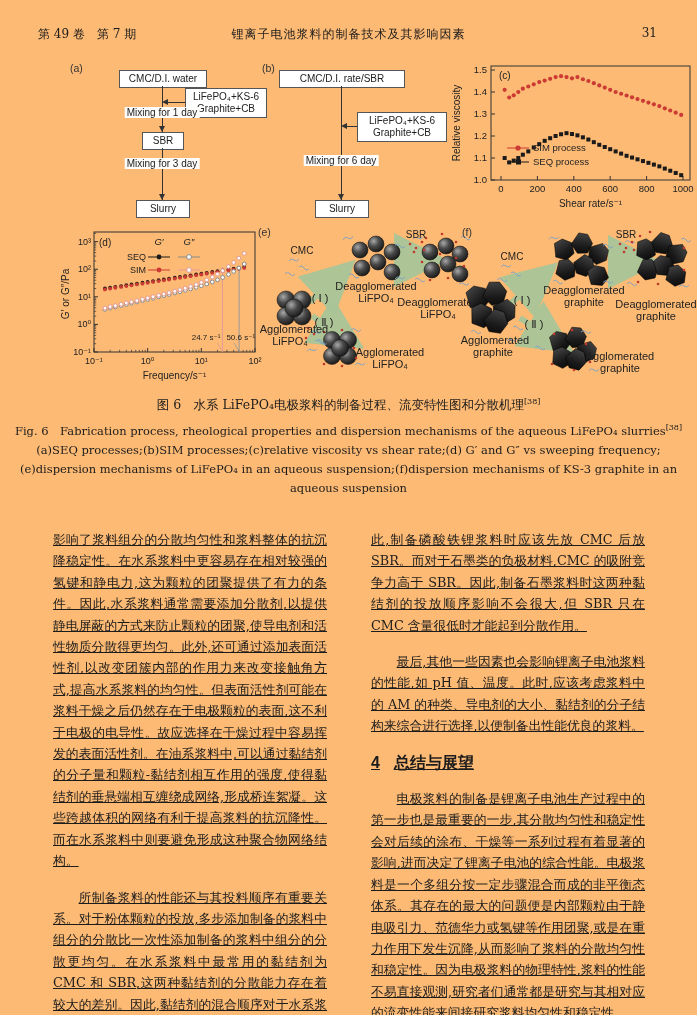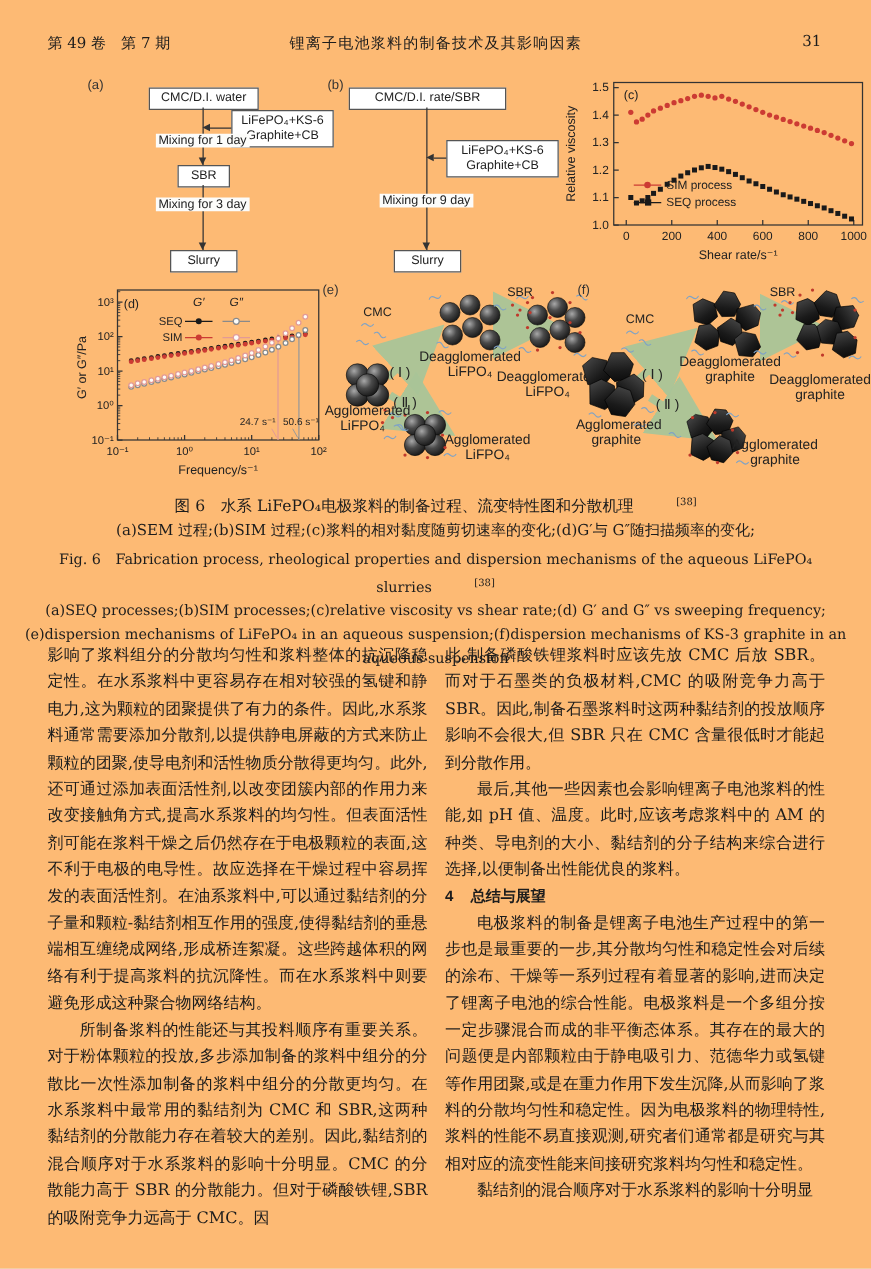--- a/index.html
+++ b/index.html
@@ -23,27 +23,27 @@
   .diag{position:absolute;}
   .diag svg{position:absolute;left:0;top:0;}
   .dlabel{position:absolute;font-family:"Liberation Sans","DejaVu Sans",sans-serif;font-size:11px;color:#222;
           transform:translate(-50%,-50%);white-space:nowrap;}
   .dtag{position:absolute;font-family:"Liberation Sans","DejaVu Sans",sans-serif;font-size:10.5px;color:#333;}
   
   .cap{position:absolute;left:0;width:100%;text-align:center;}
   .cap .zh1{font-size:12.5px;line-height:20px;}
   .cap .zh2{font-size:12px;line-height:19.5px;}
   .cap .en{font-size:11.5px;line-height:19px;}
-  .cap sup{font-size:8px;padding-left:34px;}
+  .cap sup{font-size:8px;}
   
   .body-cols{position:absolute;left:38px;top:514px;width:622px;display:flex;gap:14px;}
   .col{width:304px;font-size:12.8px;line-height:21.4px;text-align:justify;text-justify:inter-ideograph;}
-  .col p{margin:0;}
+  .col p{margin:15px;text-decoration:underline;}
   .indent{text-indent:2em;}
-  .sec-head{font-family:"Liberation Sans","DejaVu Sans",sans-serif;font-weight:bold;font-size:12px;margin:15px 0 11px 0;text-align:left;text-indent:0;}
+  .sec-head{font-family:"Liberation Sans","DejaVu Sans",sans-serif;font-weight:bold;font-size:16px;margin:15px 0 11px 0;text-align:left;text-indent:0;}
   .sec-head .num{margin-right:14px;}
   svg text{font-family:"Liberation Sans","DejaVu Sans",sans-serif;}
 </style>
 </head>
 <body>
 
 <div class="page">
 
   <svg width="0" height="0" style="position:absolute">
     <defs>
@@ -92,21 +92,21 @@
     <span class="ftag" style="left:0;top:0;">(b)</span>
     <div class="fbox" style="left:17px;top:8px;width:124px;height:16px;">CMC/D.I. rate/SBR</div>
     <div class="vline" style="left:79px;top:24px;height:114px;"></div>
     <div class="ah-down" style="left:75.5px;top:132px;"></div>
     <div class="fbox" style="left:95px;top:50px;width:88px;height:28px;flex-direction:column;">
       <span>LiFePO₄+KS-6</span>
       <span>Graphite+CB</span>
     </div>
     <div class="ah-left" style="left:79px;top:60.5px;"></div>
     <div class="hline" style="left:85px;top:64px;width:10px;"></div>
-    <span class="fstep" style="left:79px;top:93px;">Mixing for 9 day</span>
+    <span class="fstep" style="left:79px;top:93px;">Mixing for 6 day</span>
     <div class="fbox" style="left:53px;top:138px;width:52px;height:16px;">Slurry</div>
   </div>
 
   <svg id="chartC" width="250" height="162" style="position:absolute;left:447px;top:58px;">
       <rect x="44" y="8" width="199" height="114" fill="none" stroke="#333" stroke-width="1"></rect>
       <line x1="54" y1="122" x2="54" y2="118" stroke="#333"></line>
       <text x="54" y="134" font-size="9.5" text-anchor="middle" fill="#222">0</text>
       <line x1="90.4" y1="122" x2="90.4" y2="118" stroke="#333"></line>
       <text x="90.4" y="134" font-size="9.5" text-anchor="middle" fill="#222">200</text>
       <line x1="126.8" y1="122" x2="126.8" y2="118" stroke="#333"></line>
@@ -571,21 +571,20 @@
     <span class="dlabel" style="left:122px;top:66px;">Deagglomerated</span>
     <span class="dlabel" style="left:122px;top:78px;">graphite</span>
     <span class="dlabel" style="left:194px;top:80px;">Deagglomerated</span>
     <span class="dlabel" style="left:194px;top:92px;">graphite</span>
     <span class="dlabel" style="left:158px;top:132px;">Agglomerated</span>
     <span class="dlabel" style="left:158px;top:144px;">graphite</span>
   </div>
 
   <div class="cap" style="top:392px;">
     <div class="zh1"><span>图 6　水系 LiFePO₄电极浆料的制备过程、流变特性图和分散机理</span><sup>[38]</sup></div>
-    <div class="zh2">(a)SEM 过程;(b)SIM 过程;(c)浆料的相对黏度随剪切速率的变化;(d)G′与 G″随扫描频率的变化;</div>
     <div class="en" style="margin-top:3px;"><span>Fig. 6　Fabrication process, rheological properties and dispersion mechanisms of the aqueous LiFePO₄ slurries</span><sup>[38]</sup></div>
     <div class="en">(a)SEQ processes;(b)SIM processes;(c)relative viscosity vs shear rate;(d) G′ and G″ vs sweeping frequency;</div>
     <div class="en">(e)dispersion mechanisms of LiFePO₄ in an aqueous suspension;(f)dispersion mechanisms of KS-3 graphite in an aqueous suspension</div>
   </div>
 
   <div class="body-cols">
     <div class="col">
       <p>影响了浆料组分的分散均匀性和浆料整体的抗沉降稳定性。在水系浆料中更容易存在相对较强的氢键和静电力,这为颗粒的团聚提供了有力的条件。因此,水系浆料通常需要添加分散剂,以提供静电屏蔽的方式来防止颗粒的团聚,使导电剂和活性物质分散得更均匀。此外,还可通过添加表面活性剂,以改变团簇内部的作用力来改变接触角方式,提高水系浆料的均匀性。但表面活性剂可能在浆料干燥之后仍然存在于电极颗粒的表面,这不利于电极的电导性。故应选择在干燥过程中容易挥发的表面活性剂。在油系浆料中,可以通过黏结剂的分子量和颗粒-黏结剂相互作用的强度,使得黏结剂的垂悬端相互缠绕成网络,形成桥连絮凝。这些跨越体积的网络有利于提高浆料的抗沉降性。而在水系浆料中则要避免形成这种聚合物网络结构。</p>
       <p class="indent">所制备浆料的性能还与其投料顺序有重要关系。对于粉体颗粒的投放,多步添加制备的浆料中组分的分散比一次性添加制备的浆料中组分的分散更均匀。在水系浆料中最常用的黏结剂为 CMC 和 SBR,这两种黏结剂的分散能力存在着较大的差别。因此,黏结剂的混合顺序对于水系浆料的影响十分明显。CMC 的分散能力高于 SBR 的分散能力。但对于磷酸铁锂,SBR 的吸附竞争力远高于 CMC。因</p>
     </div>

